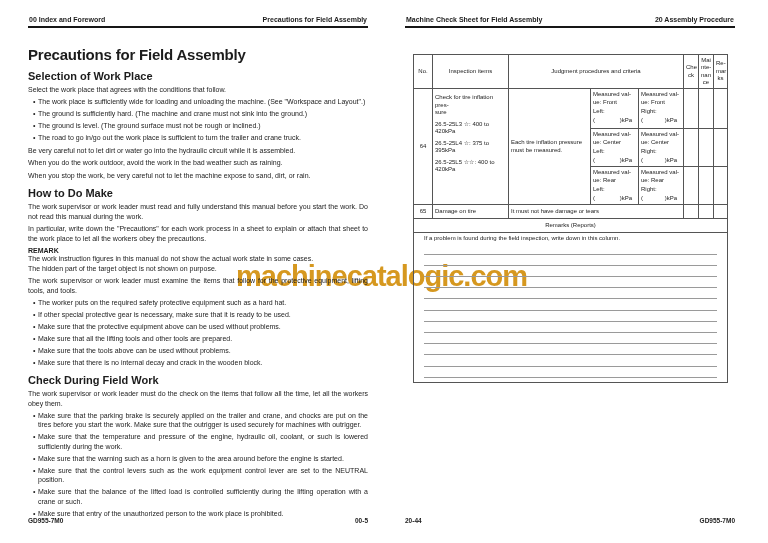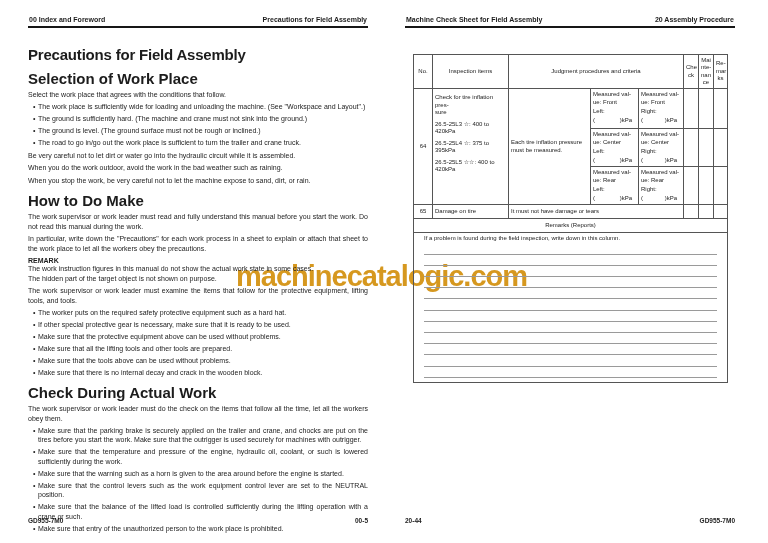--- a/index.html
+++ b/index.html
@@ -17,21 +17,21 @@
   .page { position:absolute; top:10px; z-index:1; background:transparent; }
   .page.left  { left:28px;  width:340px; }
   .page.right { left:405px; width:330px; }
   .page-header {
     display:flex; justify-content:space-between; align-items:flex-end;
     font-size:7px; font-weight:bold;
     border-bottom:2px solid #161616; padding:6px 1px 3px 1px;
   }
   
   .blk-title   { font-size:15px; font-weight:bold; margin-top:18px; letter-spacing:-0.2px; }
-  .blk-heading { font-size:15px; font-weight:bold; margin-top:7px; margin-bottom:2px; }
+  .blk-heading { font-size:11px; font-weight:bold; margin-top:7px; margin-bottom:2px; }
   .blk-para    { font-size:7px; line-height:9.5px; margin-top:3px; text-align:justify; }
   .blk-ptight  { font-size:7px; line-height:9.5px; margin-top:0; text-align:justify; }
   .blk-remark  { font-size:7px; font-weight:bold; margin-top:4px; }
   .blk-bullet  { display:flex; font-size:7px; line-height:9.5px; margin-top:2.5px; }
   .bullet-marker { flex:none; width:10px; padding-left:5px; box-sizing:border-box; }
   .bullet-text   { flex:1; text-align:justify; }
   
   .check-table {
     border-collapse:collapse; table-layout:fixed; width:314px;
     margin:26px 0 0 8px; font-size:6px; line-height:7.5px;
@@ -121,21 +121,21 @@
         <span class="bullet-text">Make sure that all the lifting tools and other tools are prepared.</span>
       </div>
       <div class="blk-bullet">
         <span class="bullet-marker">•</span>
         <span class="bullet-text">Make sure that the tools above can be used without problems.</span>
       </div>
       <div class="blk-bullet">
         <span class="bullet-marker">•</span>
         <span class="bullet-text">Make sure that there is no internal decay and crack in the wooden block.</span>
       </div>
-      <div class="blk-heading">Check During Actual Work</div>
+      <div class="blk-heading">Check During Field Work</div>
       <div class="blk-para">The work supervisor or work leader must do the check on the items that follow all the time, let all the workers obey them.</div>
       <div class="blk-bullet">
         <span class="bullet-marker">•</span>
         <span class="bullet-text">Make sure that the parking brake is securely applied on the trailer and crane, and chocks are put on the tires before you start the work. Make sure that the outrigger is used securely for machines with outrigger.</span>
       </div>
       <div class="blk-bullet">
         <span class="bullet-marker">•</span>
         <span class="bullet-text">Make sure that the temperature and pressure of the engine, hydraulic oil, coolant, or such is lowered sufficiently during the work.</span>
       </div>
       <div class="blk-bullet">

